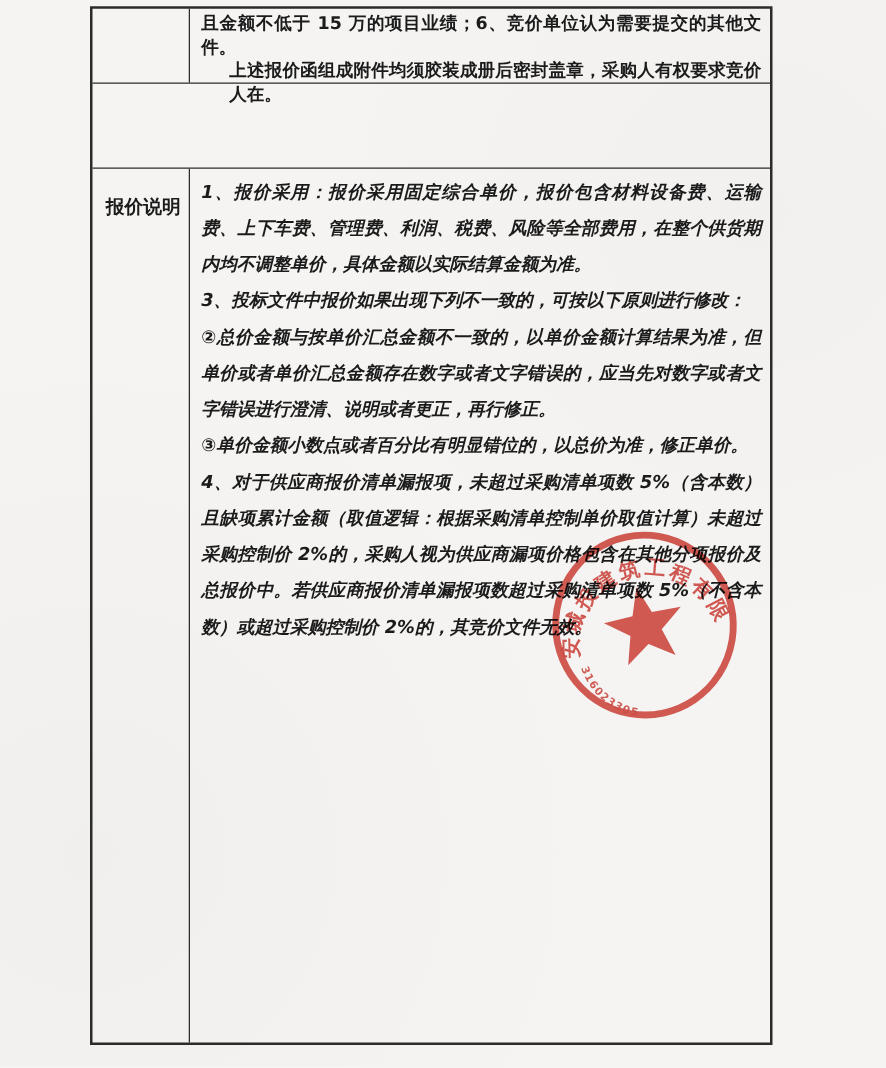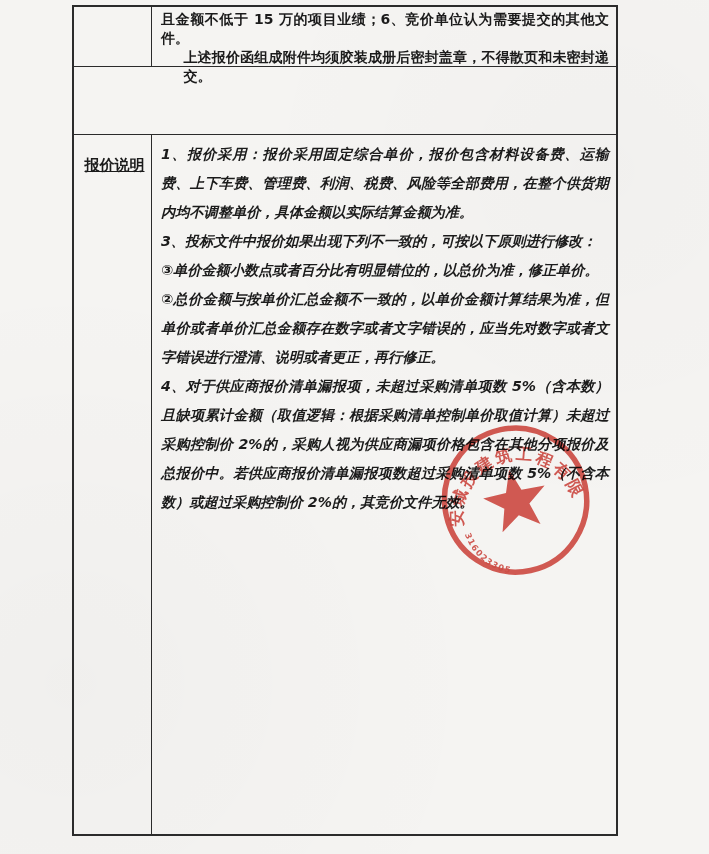--- a/index.html
+++ b/index.html
@@ -31,21 +31,21 @@
   .h-cell{
     width:78px;flex:0 0 78px;
     border-right:1.6px solid #2b2b2b;
     box-sizing:border-box;
     font-weight:bold;
     font-size:15px;
     line-height:30px;
     padding:10px 2px 0 6px;
     letter-spacing:1px;
   }
-  .r3 .h-cell{text-align:center;padding-top:15px;letter-spacing:0;text-decoration:underline;}
+  .r3 .h-cell{text-align:center;padding-top:15px;letter-spacing:0;}
   .c-cell{
     flex:1;box-sizing:border-box;
     padding:3px 7px 0 9px;
     text-align:justify;
   }
   .r1 .c-cell{font-size:14px;line-height:19px;font-weight:600;}
   .r1 .c-cell p{margin:0;}
   .r1 .c-cell p.indented{padding-left:1.6em;}
   .r2 .c-cell{font-size:13.5px;line-height:16.8px;font-weight:600;padding-top:4px;}
   .r2 .c-cell p{margin:0;text-indent:2em;}
@@ -64,34 +64,34 @@
 <body>
 
 <div class="page">
 
   <div class="doc-table">
 
     <div class="t-row r1">
       <div class="h-cell"></div>
       <div class="c-cell">
         <p>且金额不低于 15 万的项目业绩；6、竞价单位认为需要提交的其他文件。</p>
-        <p class="indented">上述报价函组成附件均须胶装成册后密封盖章，不得散页和未密封递交。</p>
+        <p class="indented">上述报价函组成附件均须胶装成册后密封盖章，采购人有权要求竞价人在。</p>
       </div>
     </div>
 
     <div class="t-row r2">
     </div>
 
     <div class="t-row r3">
       <div class="h-cell">报价说明</div>
       <div class="c-cell">
         <p>1、报价采用：报价采用固定综合单价，报价包含材料设备费、运输费、上下车费、管理费、利润、税费、风险等全部费用，在整个供货期内均不调整单价，具体金额以实际结算金额为准。</p>
         <p>3、投标文件中报价如果出现下列不一致的，可按以下原则进行修改：</p>
+        <p>②总价金额与按单价汇总金额不一致的，以单价金额计算结果为准，但单价或者单价汇总金额存在数字或者文字错误的，应当先对数字或者文字错误进行澄清、说明或者更正，再行修正。</p>
         <p>③单价金额小数点或者百分比有明显错位的，以总价为准，修正单价。</p>
-        <p>②总价金额与按单价汇总金额不一致的，以单价金额计算结果为准，但单价或者单价汇总金额存在数字或者文字错误的，应当先对数字或者文字错误进行澄清、说明或者更正，再行修正。</p>
         <p>4、对于供应商报价清单漏报项，未超过采购清单项数 5%（含本数）且缺项累计金额（取值逻辑：根据采购清单控制单价取值计算）未超过采购控制价 2%的，采购人视为供应商漏项价格包含在其他分项报价及总报价中。若供应商报价清单漏报项数超过采购清单项数 5%（不含本数）或超过采购控制价 2%的，其竞价文件无效。</p>
       </div>
     </div>
 
   </div>
 
   <svg class="seal" viewBox="0 0 160 160" xmlns="http://www.w3.org/2000/svg" xmlns:xlink="http://www.w3.org/1999/xlink">
     <defs>
       <path id="seal-arc-top" d="M 23,95 A 57,57 0 1 1 137,95" fill="none"></path>
       <path id="seal-arc-bottom" d="M 23,95 A 57,57 0 0 0 137,95" fill="none"></path>

